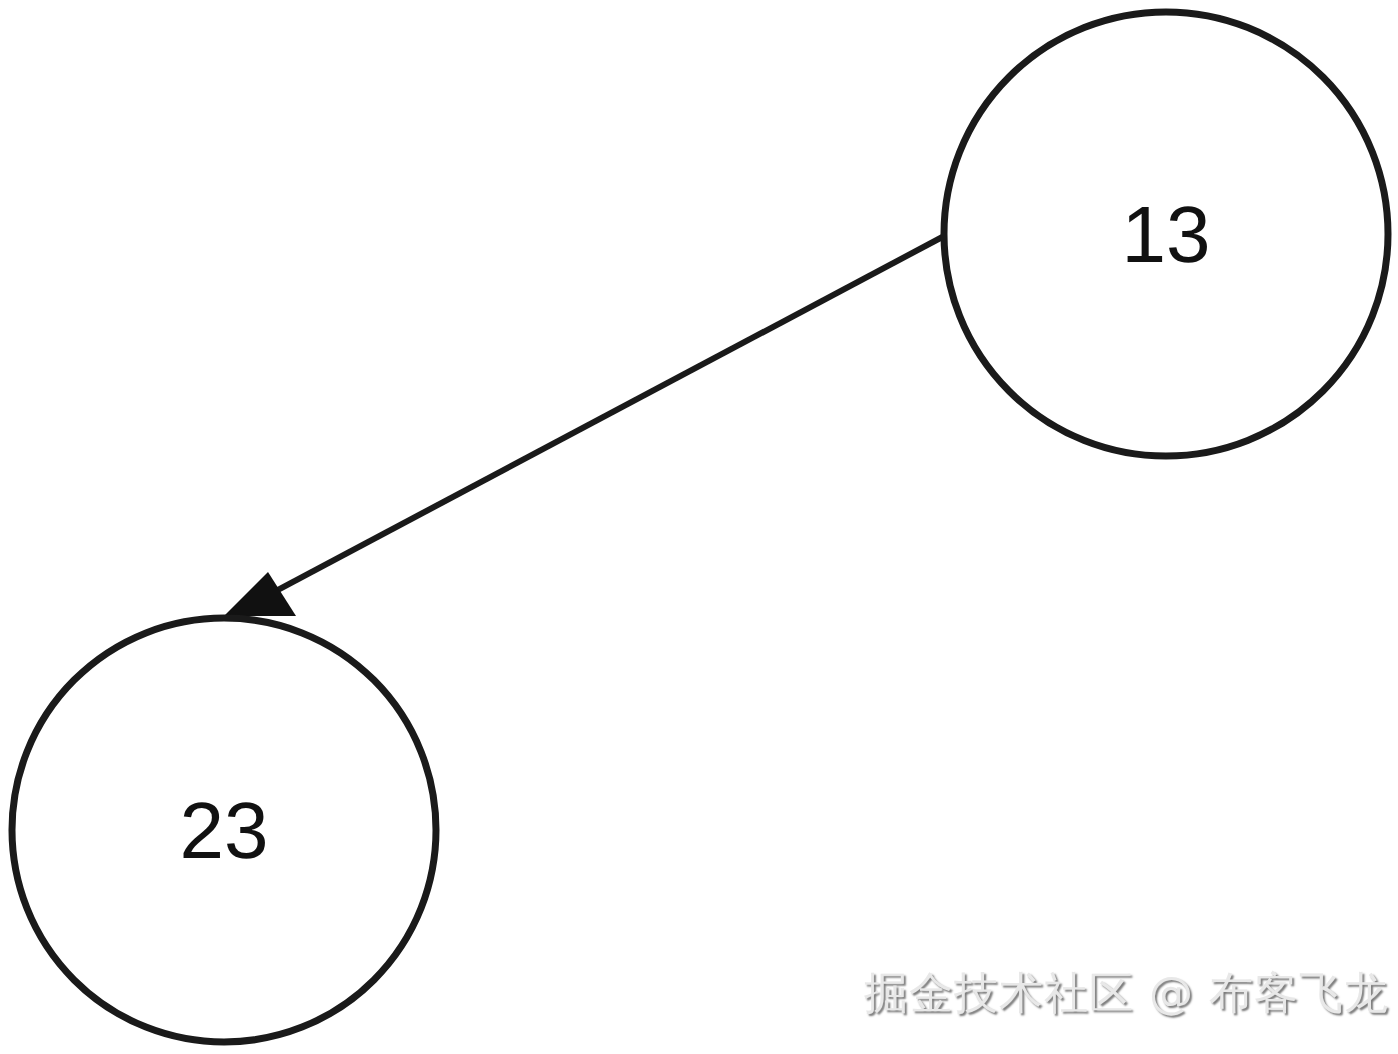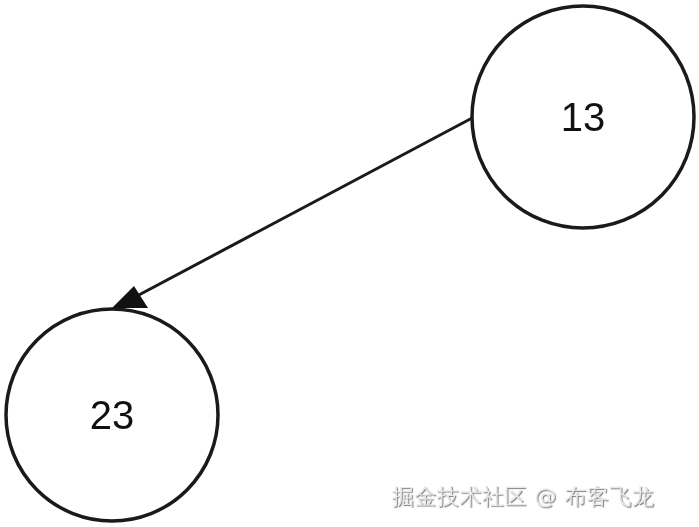--- a/index.html
+++ b/index.html
@@ -1,19 +1,19 @@
 <!DOCTYPE html>
 <html><head>
 <meta charset="utf-8">
 <style>
   html,body{margin:0;padding:0;background:#ffffff;}
   body{width:699px;height:527px;position:relative;overflow:hidden;font-family:"Liberation Sans",sans-serif;}
   svg{position:absolute;left:0;top:0;}
   .node-label{font-family:"Liberation Sans",sans-serif;font-size:40px;fill:#111;}
-  .watermark{position:absolute;left:392px;top:482px;font-family:"DejaVu Sans",sans-serif;font-size:22px;color:#e8e8e8;text-shadow:1px 1px 1px #7a7a7a,-0.5px -0.5px 0 #ffffff;letter-spacing:0.5px;}
+  .watermark{position:absolute;left:432px;top:482px;font-family:"DejaVu Sans",sans-serif;font-size:22px;color:#e8e8e8;text-shadow:1px 1px 1px #7a7a7a,-0.5px -0.5px 0 #ffffff;letter-spacing:0.5px;}
 </style>
 </head>
 <body>
 
 <svg width="699" height="527" viewBox="0 0 699 527">
   <defs>
     <marker id="arrow" markerWidth="12" markerHeight="12" refX="10" refY="6" orient="auto" markerUnits="userSpaceOnUse">
       <path d="M0,0 L12,6 L0,12 L3,6 z" fill="#111"></path>
     </marker>
   </defs>

